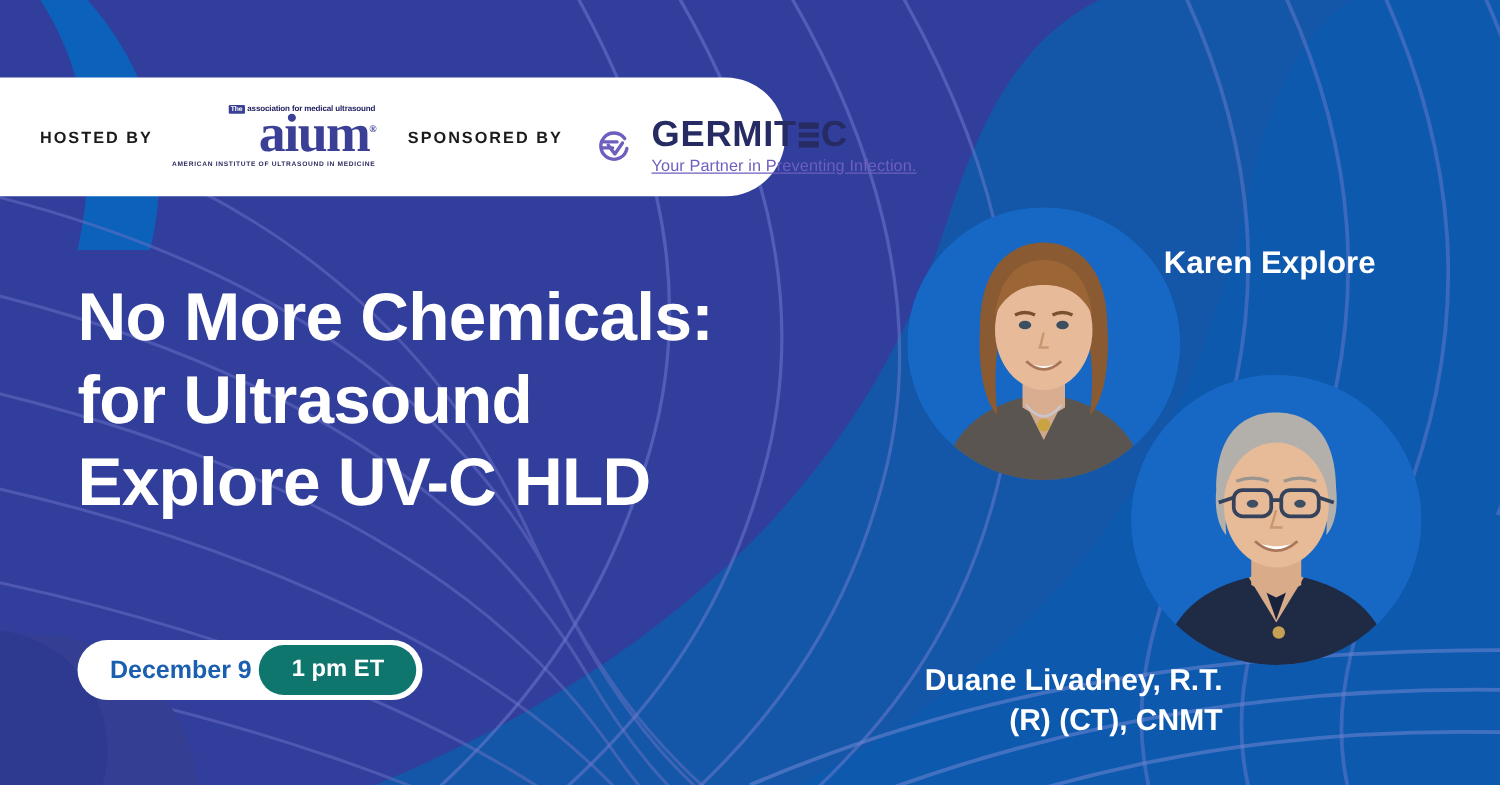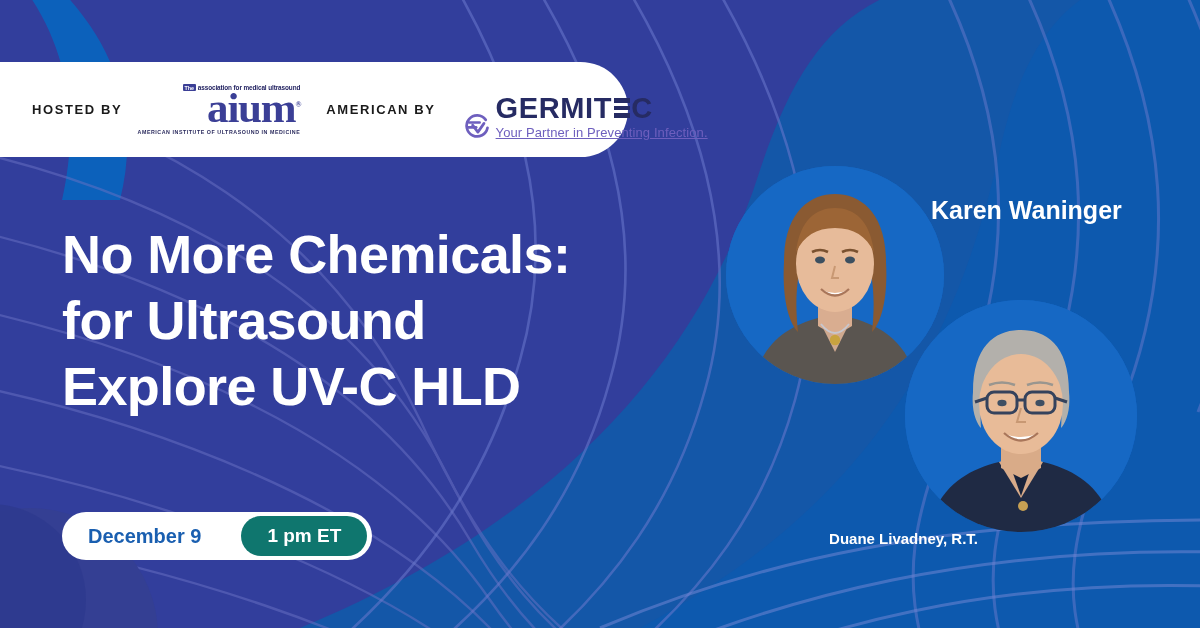--- a/index.html
+++ b/index.html
@@ -43,21 +43,21 @@
     font-family:"Liberation Serif", serif;
     font-size:43px; font-weight:bold; color:#3b3f96;
     line-height:0.86; letter-spacing:-1.2px; position:relative;
   }
   .aium-word sup { font-size:8px; vertical-align:super; }
   .aium-sub {
     font-size:5.3px; font-weight:bold; color:#2b2b5e;
     letter-spacing:0.55px; white-space:nowrap; margin-top:1.5px;
   }
   
-  .germitec-logo { display:flex; align-items:flex-end; gap:4px;margin-top:14px; }
+  .germitec-logo { display:flex; align-items:center; gap:15px;margin-top:14px; }
   .germ-mark { width:30px; height:28px; flex:none; }
   .germ-text { display:flex; flex-direction:column; }
   .germ-word {
     display:flex; align-items:center;
     font-size:29px; font-weight:bold; color:#262b63;
     letter-spacing:0.6px; line-height:1;
   }
   .germ-e-bars { display:inline-flex; flex-direction:column; gap:3.1px; margin:0 1.6px; }
   .germ-e-bars i { display:block; width:16px; height:4.6px; background:#262b63; }
   .germ-tag {
@@ -74,40 +74,40 @@
   .headline {
     position:absolute; left:62px; top:222px;
     font-size:54px; font-weight:bold; color:#ffffff;
     line-height:1.22; letter-spacing:-0.6px; z-index:5;
   }
   
   .date-pill {
     position:absolute; left:62px; top:512px;
     height:48px; background:#ffffff; border-radius:26px;
     display:flex; align-items:center; padding:4px 5px 4px 26px;
-    gap:40px; z-index:7;
+    gap:6px; z-index:7;
   }
   .date-text {
     font-size:20px; font-weight:bold; color:#1a5fb0; white-space:nowrap;
   }
   .time-pill {
     background:#0f766e; color:#ffffff; border-radius:22px;
     padding:9px 26px; font-size:19px; font-weight:bold;
     white-space:nowrap;
   }
   
   .photo-circle { position:absolute; border-radius:50%; overflow:hidden; }
   .p1 { left:726px; top:166px; width:218px; height:218px; background:#1668c4; z-index:4; }
   .p2 { left:905px; top:300px; width:232px; height:232px; background:#1668c4; z-index:5; }
   .speaker-name {
     position:absolute; color:#ffffff; font-weight:bold; z-index:8;
   }
   .name1 { left:931px; top:196px; font-size:25px; white-space:nowrap; }
   .name2 {
-    right:222px; top:529px; font-size:15px; line-height:1.32;
+    right:222px; top:529px; font-size:24px; line-height:1.32;
     text-align:right; white-space:nowrap;
   }
 </style>
 </head>
 <body>
 
 <div class="banner">
 
   <svg class="bg-svg" viewBox="0 0 1200 628" preserveAspectRatio="none">
     <defs>
@@ -165,21 +165,21 @@
       <div class="aium-tag">
         <span class="the-badge">The</span>
         <span>association for medical ultrasound</span>
       </div>
       <div class="aium-word">
         <span>aium</span><sup>®</sup>
       </div>
       <div class="aium-sub">AMERICAN INSTITUTE OF ULTRASOUND IN MEDICINE</div>
     </div>
 
-    <span class="kicker">AMERICAN BY</span>
+    <span class="kicker">SPONSORED BY</span>
 
     <div class="germitec-logo">
       <svg class="germ-mark" viewBox="0 0 34 32">
         <path d="M27 9 A12 12 0 1 0 29 18" fill="none" stroke="#6e5fbe" stroke-width="3.1" stroke-linecap="round"></path>
         <path d="M8 12 L20 12" stroke="#6e5fbe" stroke-width="3" stroke-linecap="round"></path>
         <path d="M6 17.5 L16 17.5" stroke="#6e5fbe" stroke-width="3" stroke-linecap="round"></path>
         <path d="M12 15 L18 23 L25 13" fill="none" stroke="#6e5fbe" stroke-width="3.1" stroke-linecap="round" stroke-linejoin="round"></path>
       </svg>
       <div class="germ-text">
         <div class="germ-word">
@@ -270,19 +270,20 @@
         <path d="M84 85 Q97 80 110 85" stroke="#9a968f" stroke-width="2.6" fill="none"></path>
         <path d="M122 85 Q135 80 148 85" stroke="#9a968f" stroke-width="2.6" fill="none"></path>
 
         <path d="M116 108 L112 122 L121 122" stroke="#c89873" stroke-width="2" fill="none"></path>
         <path d="M100 134 Q116 146 132 134 Q116 140 100 134 Z" fill="#ffffff"></path>
         <path d="M99 133 Q116 148 133 133" stroke="#a9765a" stroke-width="2.2" fill="none"></path>
       </g>
     </svg>
   </div>
 
-  <div class="speaker-name name1">Karen Waninger</div>
+  <div class="speaker-name name1">Karen Explore</div>
 
   <div class="speaker-name name2">
     <div>Duane Livadney, R.T.</div>
+    <div>(R) (CT), CNMT</div>
   </div>
 
 </div>
 
 </body></html>

